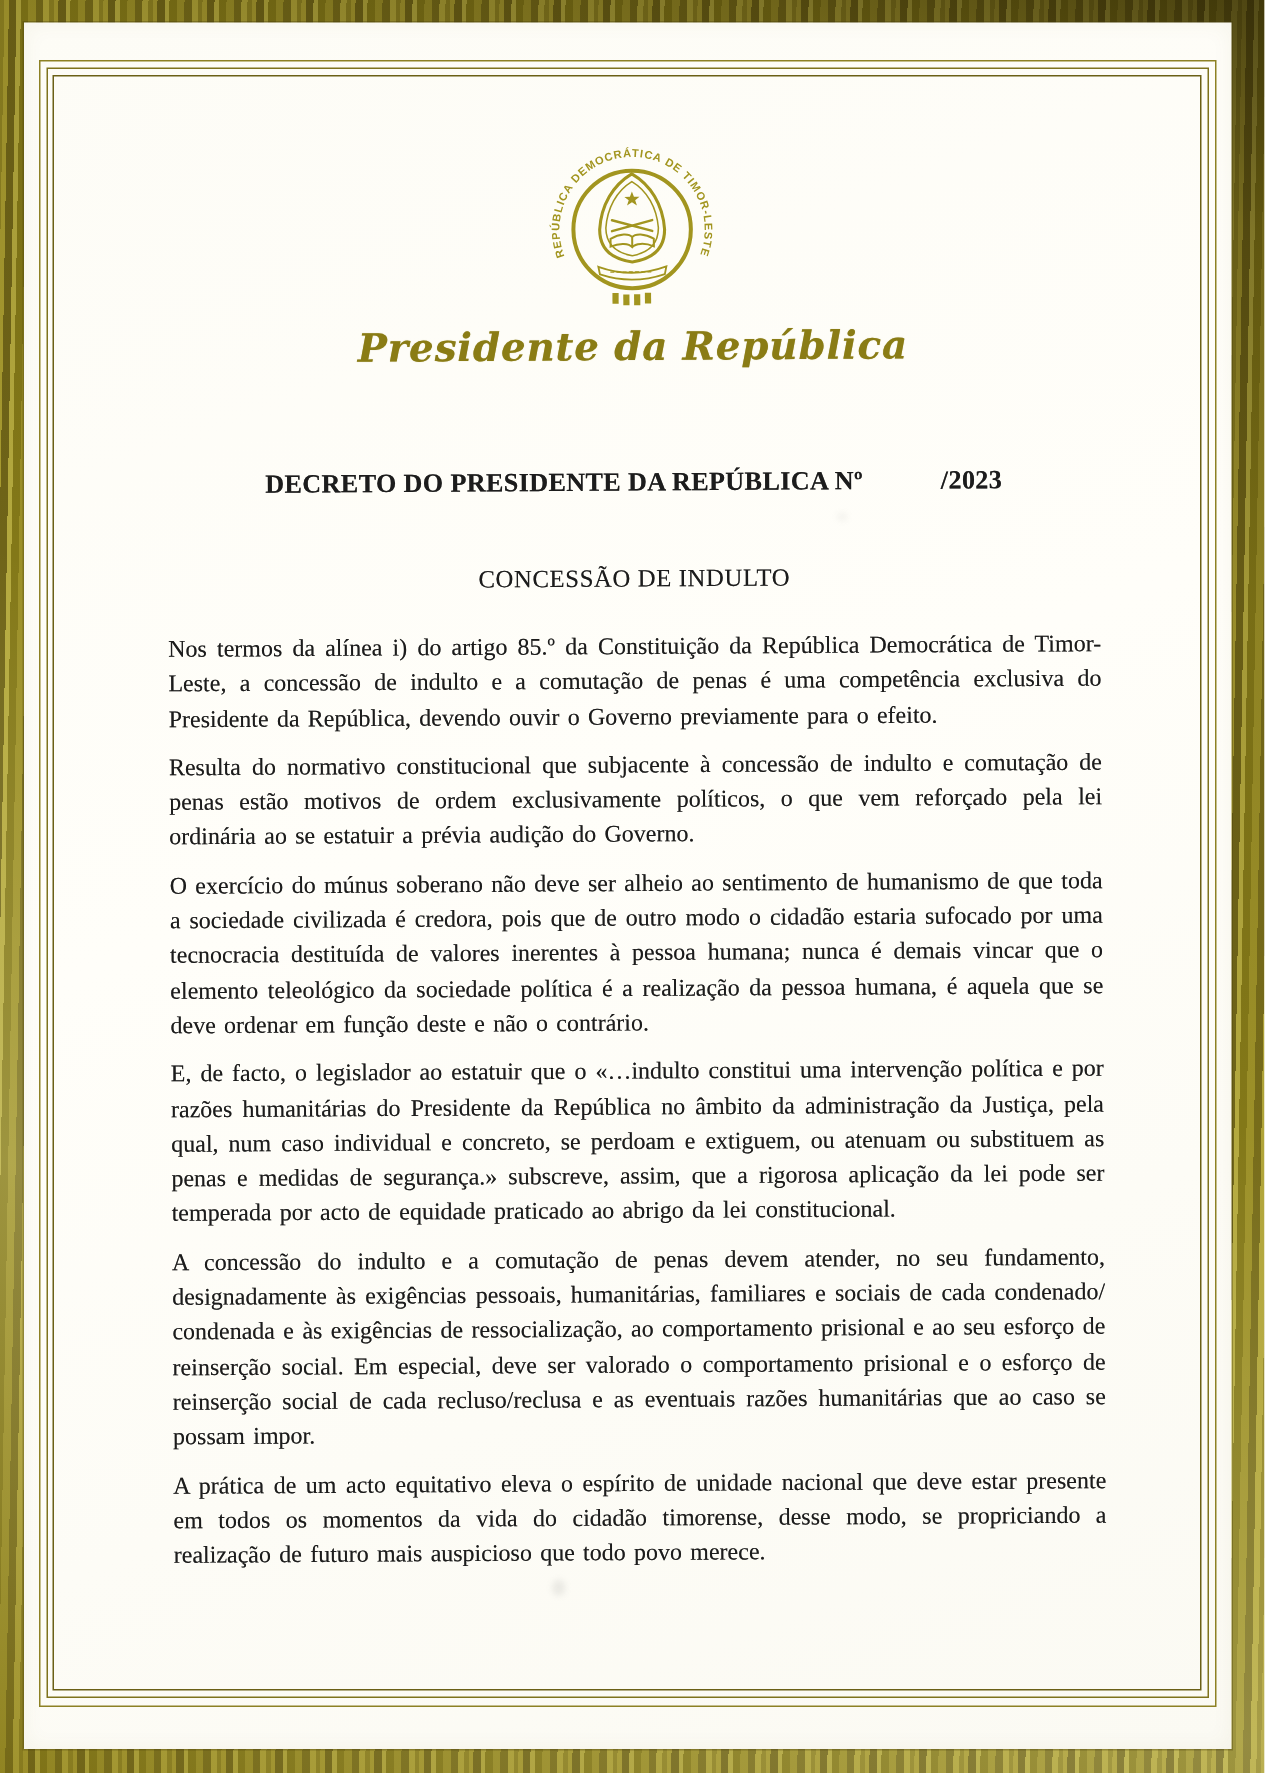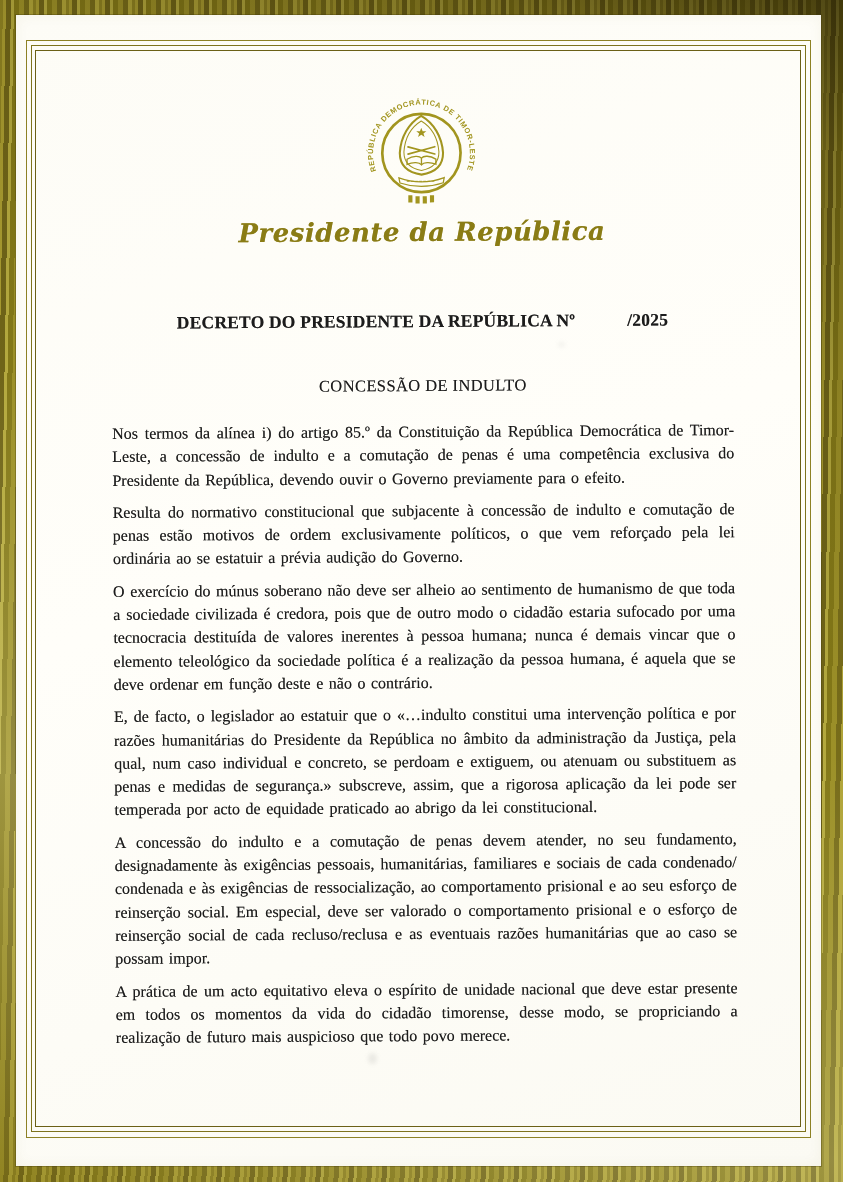--- a/index.html
+++ b/index.html
@@ -126,21 +126,21 @@
       </g>
 
       <text font-family="Liberation Sans, sans-serif" font-size="7.2" font-weight="bold" fill="#a2951f" letter-spacing="0.6">
         <textPath href="#ringArc" startOffset="50%" text-anchor="middle">REPÚBLICA DEMOCRÁTICA DE TIMOR-LESTE</textPath>
       </text>
     </svg>
 
     <div class="seal-script">Presidente da República</div>
 
     <div class="title-line">
-      <span>DECRETO DO PRESIDENTE DA REPÚBLICA Nº</span><span class="num-gap"></span><span>/2025</span>
+      <span>DECRETO DO PRESIDENTE DA REPÚBLICA Nº</span><span class="num-gap"></span><span>/2023</span>
     </div>
 
     <div class="subject-line">CONCESSÃO DE INDULTO</div>
 
     <div class="paragraphs">
       <p>Nos termos da alínea i) do artigo 85.º da Constituição da República Democrática de Timor-Leste, a concessão de indulto e a comutação de penas é uma competência exclusiva do Presidente da República, devendo ouvir o Governo previamente para o efeito.</p>
       <p>Resulta do normativo constitucional que subjacente à concessão de indulto e comutação de penas estão motivos de ordem exclusivamente políticos, o que vem reforçado pela lei ordinária ao se estatuir a prévia audição do Governo.</p>
       <p>O exercício do múnus soberano não deve ser alheio ao sentimento de humanismo de que toda a sociedade civilizada é credora, pois que de outro modo o cidadão estaria sufocado por uma tecnocracia destituída de valores inerentes à pessoa humana; nunca é demais vincar que o elemento teleológico da sociedade política é a realização da pessoa humana, é aquela que se deve ordenar em função deste e não o contrário.</p>
       <p>E, de facto, o legislador ao estatuir que o «…indulto constitui uma intervenção política e por razões humanitárias do Presidente da República no âmbito da administração da Justiça, pela qual, num caso individual e concreto, se perdoam e extiguem, ou atenuam ou substituem as penas e medidas de segurança.» subscreve, assim, que a rigorosa aplicação da lei pode ser temperada por acto de equidade praticado ao abrigo da lei constitucional.</p>
       <p>A concessão do indulto e a comutação de penas devem atender, no seu fundamento, designadamente às exigências pessoais, humanitárias, familiares e sociais de cada condenado/ condenada e às exigências de ressocialização, ao comportamento prisional e ao seu esforço de reinserção social. Em especial, deve ser valorado o comportamento prisional e o esforço de reinserção social de cada recluso/reclusa e as eventuais razões humanitárias que ao caso se possam impor.</p>

